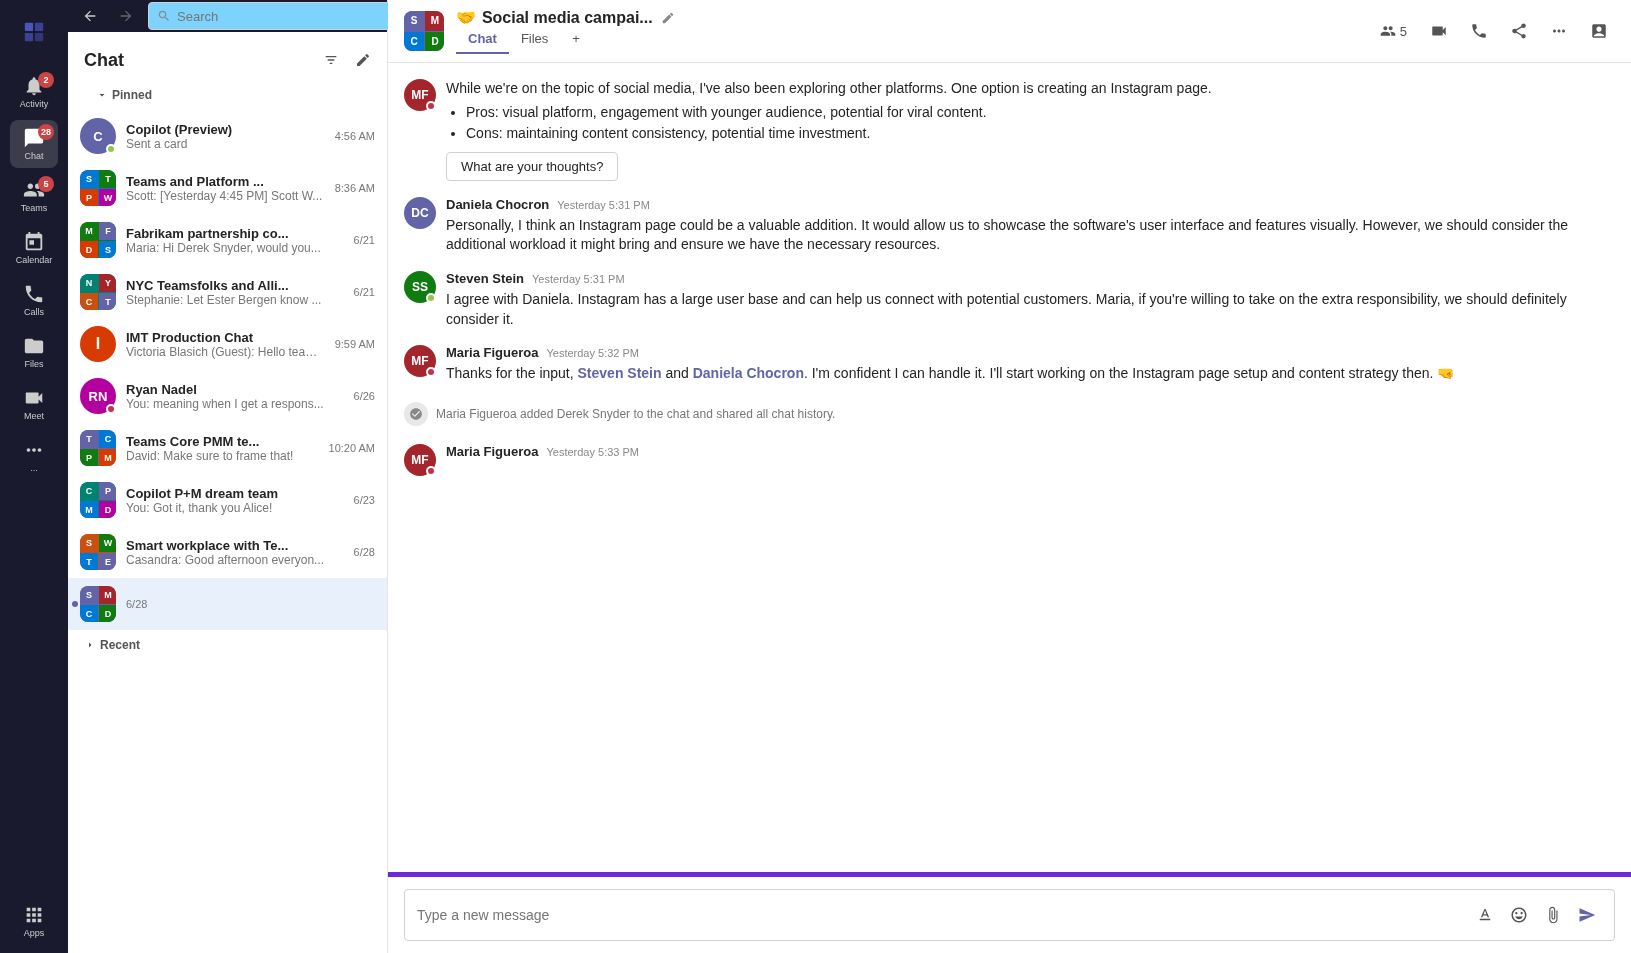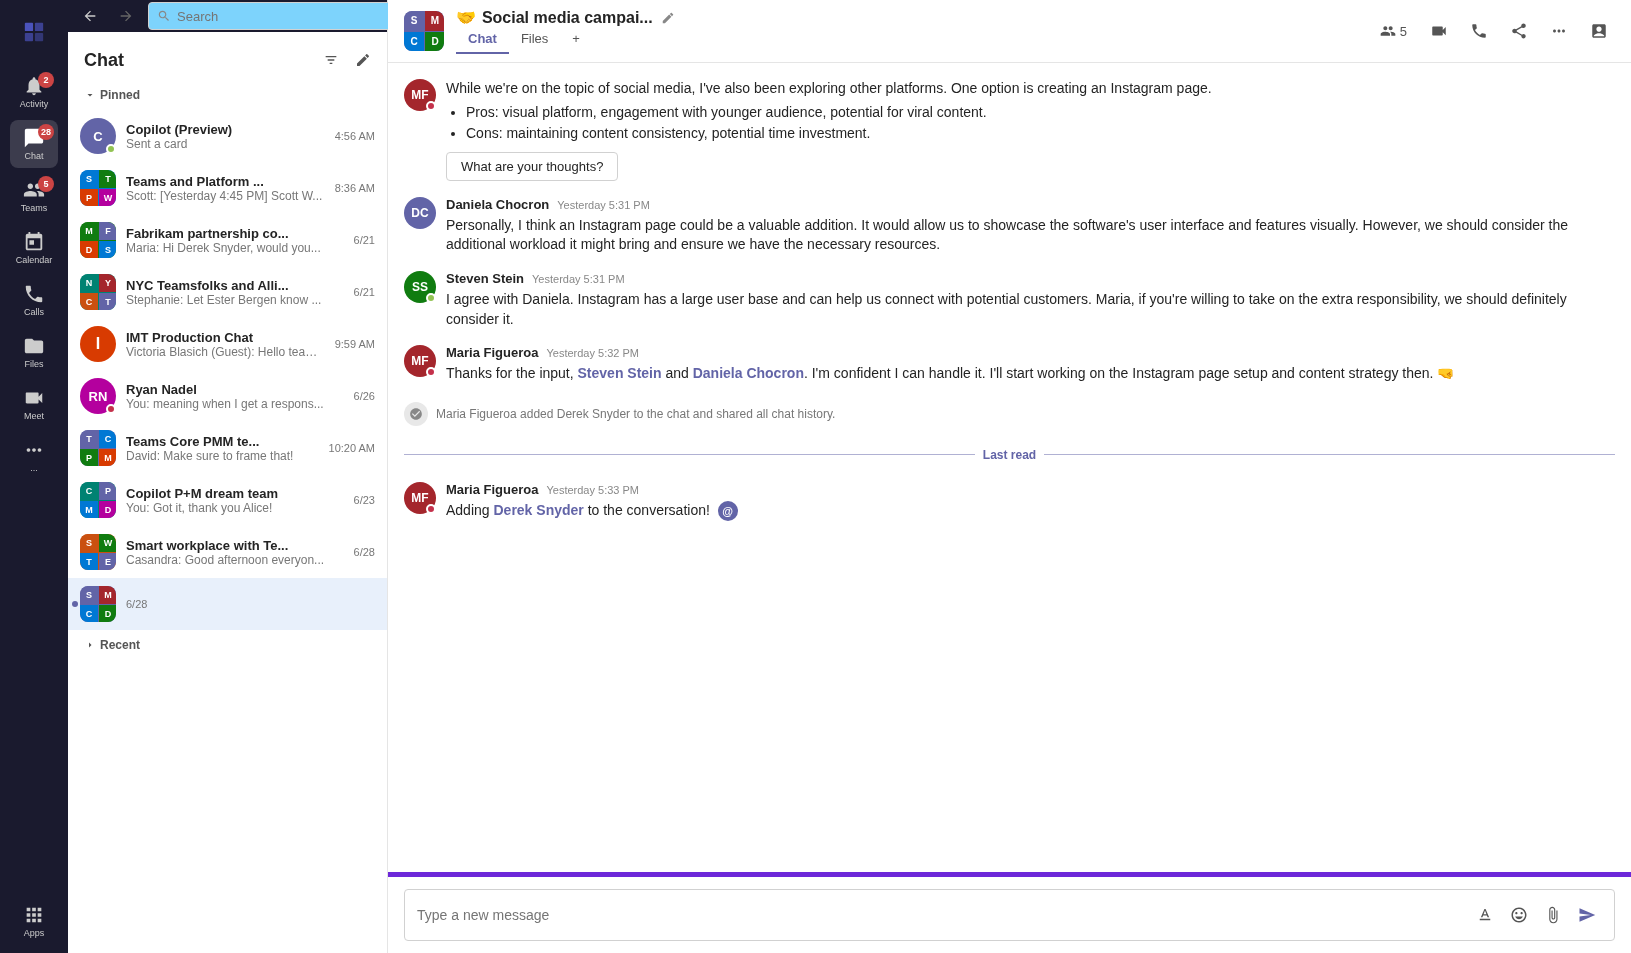--- a/index.html
+++ b/index.html
@@ -76,21 +76,21 @@
       border: none;
       cursor: pointer;
       padding: 4px;
       border-radius: 4px;
       color: #555;
       display: flex;
       align-items: center;
       justify-content: center;
     }
 
-    .pinned-section { padding: 4px 16px; }
+    .pinned-section { padding: 4px 28px; }
     .pinned-label {
       font-size: 12px;
       font-weight: 600;
       color: #555;
       display: flex;
       align-items: center;
       gap: 4px;
       cursor: pointer;
       padding: 4px 0;
     }
@@ -946,41 +946,32 @@
 
       <div class="system-message">
         <div class="system-icon">
           <svg width="14" height="14" viewBox="0 0 24 24" fill="#888">
               <path d="M12 2C6.48 2 2 6.48 2 12s4.48 10 10 10 10-4.48 10-10S17.52 2 12 2zm-2 15l-5-5 1.41-1.41L10 14.17l7.59-7.59L19 8l-9 9z"></path>
             </svg>
         </div>
         <span>Maria Figueroa added Derek Snyder to the chat and shared all chat history.</span>
       </div>
 
-      <div class="last-read-divider">
-        <div class="last-read-line"></div>
-        <span class="last-read-label">Last read</span>
-        <div class="last-read-line"></div>
-      </div>
 
       <div class="message-group">
         <div class="message-avatar">
           <div class="avatar-wrap">
             <div class="avatar av-red" style="width:32px;height:32px;font-size:12px;">MF</div>
             <div class="status-dot busy"></div>
           </div>
         </div>
         <div class="message-content">
           <div class="message-header">
             <span class="message-author">Maria Figueroa</span>
             <span class="message-time">Yesterday 5:33 PM</span>
-          </div>
-          <div class="message-text">
-            <span>Adding </span><span class="mention-name">Derek Snyder</span><span> to the conversation!</span>
-            <span class="at-icon">@</span>
           </div>
         </div>
       </div>
 
     </div>
 
     <div class="message-input-area">
       <div class="message-input-box">
         <textarea class="message-input" rows="1" placeholder="Type a new message" style=""></textarea>
         <div class="input-actions">

